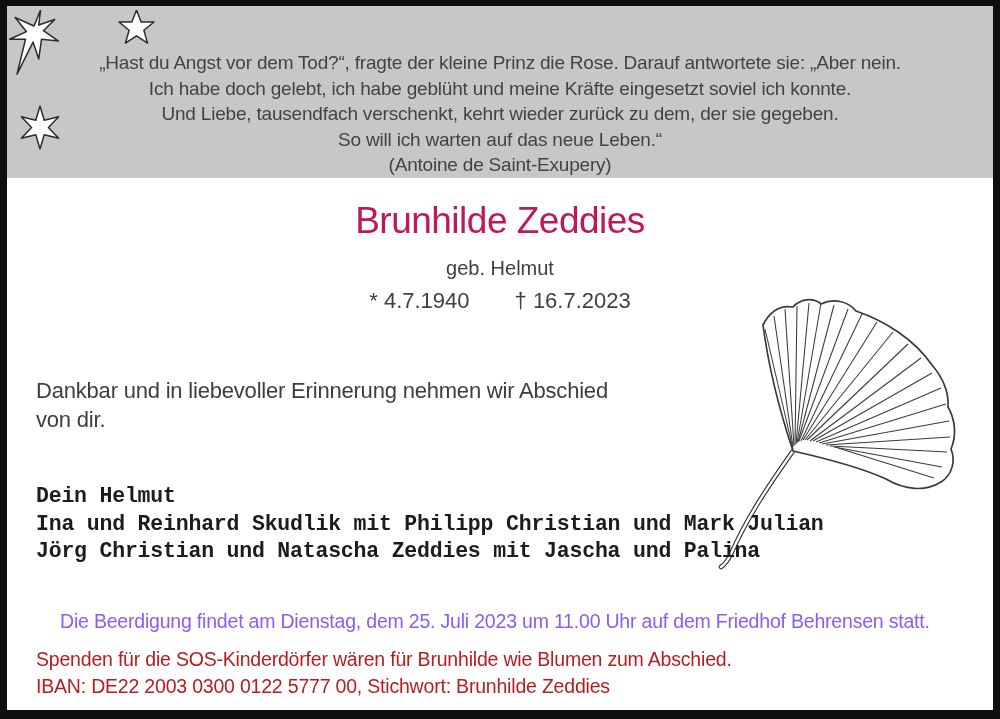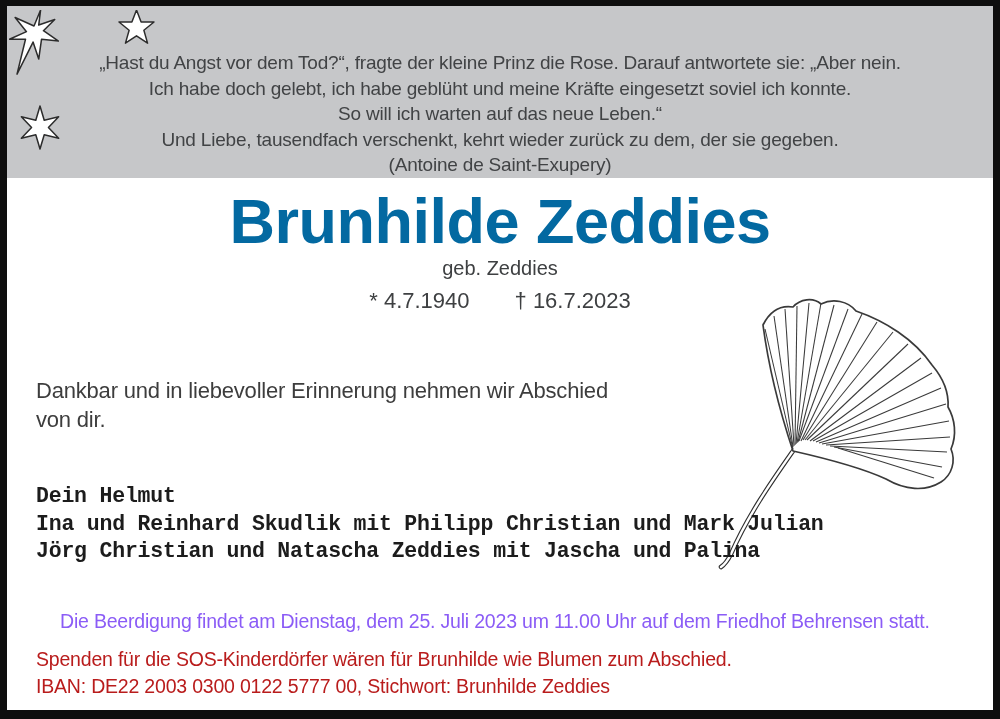--- a/index.html
+++ b/index.html
@@ -6,21 +6,21 @@
   .frame{position:relative;width:1000px;height:719px;background:#0e0e0e;box-sizing:border-box;
          padding:6px 7px 9px 7px;}
   .sheet{position:relative;width:100%;height:100%;background:#ffffff;overflow:hidden;
          font-family:"Liberation Sans",sans-serif;}
 
   .quote-section{position:absolute;top:0;left:0;right:0;height:172px;background:#c6c7c9;
                  text-align:center;padding-top:44px;box-sizing:border-box;}
   .quote-line{font-size:19px;line-height:25.5px;color:#414345;letter-spacing:-0.2px;}
 
   .headline{position:absolute;top:186px;left:0;right:0;text-align:center;}
-  .name{font-size:63px;font-weight:700;color:#0369a1;letter-spacing:-0.5px;line-height:58px;}
+  .name{font-size:37px;font-weight:400;color:#be185d;letter-spacing:-0.5px;line-height:58px;}
   .maiden{font-size:20px;color:#3e4042;margin-top:7px;}
   .dates{font-size:22px;color:#3e4042;margin-top:8px;}
   .dates .death{margin-left:45px;}
 
   .tribute{position:absolute;left:29px;top:370px;font-size:22px;line-height:29px;color:#3d3d3d;letter-spacing:-0.2px;}
   .mourners{position:absolute;left:29px;top:477px;font-size:21.5px;line-height:27.5px;font-weight:700;
             color:#1c1c1c;letter-spacing:-0.2px;font-family:Liberation Mono, monospace;}
   .funeral{position:absolute;left:29px;top:604px;font-size:19.5px;color:#8b5cf6;letter-spacing:-0.2px;margin-left:24px;}
   .donation{position:absolute;left:29px;top:640px;font-size:19.5px;line-height:27px;color:#b91c1c;letter-spacing:-0.2px;}
 
@@ -32,22 +32,22 @@
 </style>
 </head>
 <body>
 
 <div class="frame">
   <div class="sheet">
 
     <div class="quote-section">
       <div class="quote-line">„Hast du Angst vor dem Tod?“, fragte der kleine Prinz die Rose. Darauf antwortete sie: „Aber nein.</div>
       <div class="quote-line">Ich habe doch gelebt, ich habe geblüht und meine Kräfte eingesetzt soviel ich konnte.</div>
+      <div class="quote-line">Und Liebe, tausendfach verschenkt, kehrt wieder zurück zu dem, der sie gegeben.</div>
       <div class="quote-line">So will ich warten auf das neue Leben.“</div>
-      <div class="quote-line">Und Liebe, tausendfach verschenkt, kehrt wieder zurück zu dem, der sie gegeben.</div>
       <div class="quote-line">(Antoine de Saint-Exupery)</div>
 
       <span class="star star-big">
         <svg viewBox="0 0 52 70" width="50" height="66">
           <polygon points="33,0 31,16 48,10 36,22 52,33 34,31 31,52 25,34 8,68 17,31 0,31 18,23 6,8 26,17" fill="#ffffff" stroke="#2c2c2c" stroke-width="1.6" stroke-linejoin="round"></polygon>
         </svg>
       </span>
       <span class="star star-five">
         <svg viewBox="0 0 40 38" width="37" height="35">
           <polygon points="20,0 25,13 39,13 28,22 32,36 20,28 8,36 12,22 1,13 15,13" fill="#ffffff" stroke="#2c2c2c" stroke-width="1.6" stroke-linejoin="round"></polygon>
@@ -55,21 +55,21 @@
       </span>
       <span class="star star-six">
         <svg viewBox="0 0 44 48" width="42" height="45">
           <polygon points="22,1 17.5,16.2 2.1,12.5 13,24 2.1,35.5 17.5,31.8 22,47 26.5,31.8 41.9,35.5 31,24 41.9,12.5 26.5,16.2" fill="#ffffff" stroke="#2c2c2c" stroke-width="1.6" stroke-linejoin="round"></polygon>
         </svg>
       </span>
     </div>
 
     <div class="headline">
       <div class="name">Brunhilde Zeddies</div>
-      <div class="maiden">geb. Zeddies</div>
+      <div class="maiden">geb. Helmut</div>
       <div class="dates">
         <span class="birth">* 4.7.1940</span><span class="death">† 16.7.2023</span>
       </div>
     </div>
 
     <span class="leaf">
       <svg viewBox="0 0 300 290" width="300" height="290">
         <path d="M93 168 C 72 198, 48 232, 31 271 C 28 277, 24 282, 21 284" fill="none" stroke="#2f2f2f" stroke-width="4.6" stroke-linecap="round"></path>
         <path d="M93 168 C 72 198, 48 232, 31 271 C 28 277, 24 282, 21 284" fill="none" stroke="#ffffff" stroke-width="2.4" stroke-linecap="round"></path>
         <path d="M93 168

